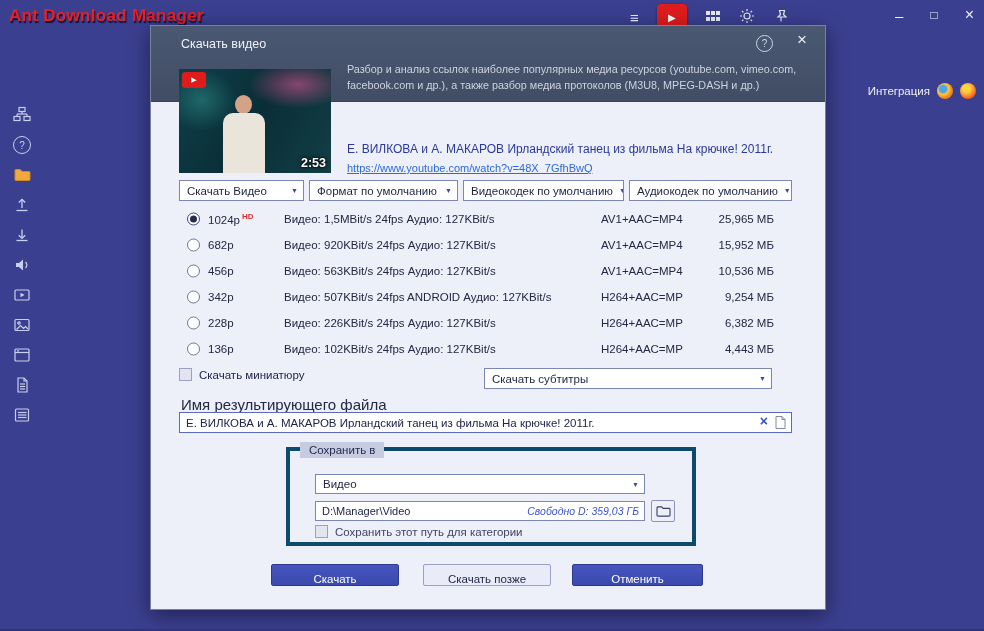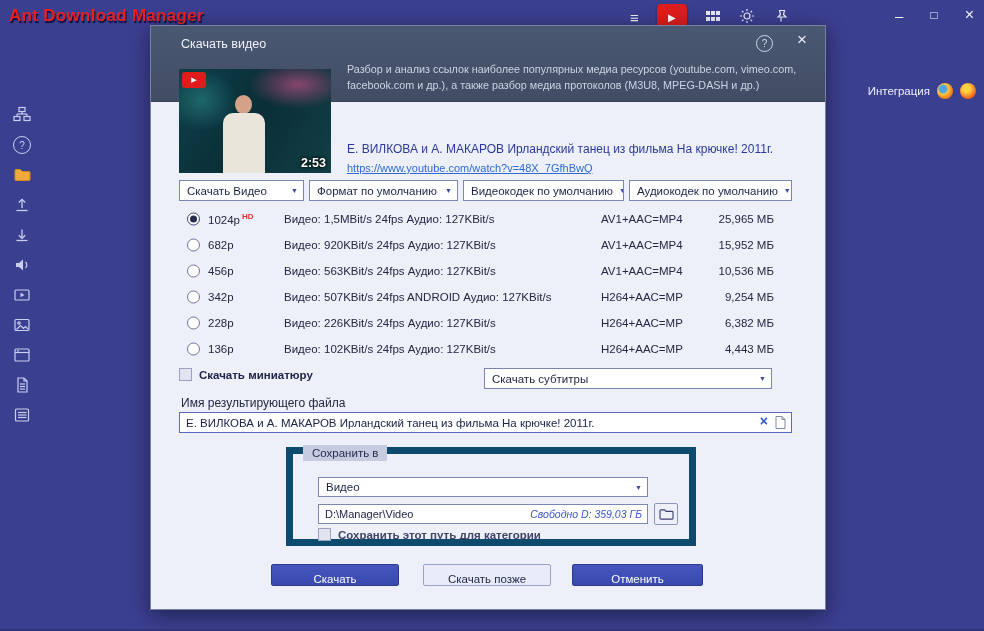--- a/index.html
+++ b/index.html
@@ -114,37 +114,37 @@
   .q-desc{left:133px;}
   .q-codec{left:450px;}
   .q-size{left:540px;width:83px;text-align:right;}
   .hd{color:#e03131;font-size:8px;font-weight:bold;vertical-align:super;margin-left:2px;}
 
   
   .cb{
     width:13px;height:13px;background:#e2e5f0;border:1px solid #9aa2c0;box-sizing:border-box;
     display:inline-block;flex:0 0 auto;
   }
-  .cb-row{position:absolute;display:flex;align-items:center;gap:7px;font-size:11.5px;color:#20264a;font-weight:bold;}
-
-  
-  .fname-label{position:absolute;left:30px;top:370px;font-size:12px;color:#232843;}
+  .cb-row{position:absolute;display:flex;align-items:center;gap:7px;font-size:11.5px;color:#20264a;}
+
+  
+  .fname-label{position:absolute;left:30px;top:370px;font-size:15px;color:#232843;}
   .fname-wrap{position:absolute;left:28px;top:386px;width:613px;height:21px;}
   .fname-wrap input{
     width:100%;height:100%;box-sizing:border-box;border:1px solid #5a6ac2;background:#fff;
     font-family:"Liberation Sans",sans-serif;font-size:11.5px;color:#20264a;
     padding:0 46px 0 6px;outline:none;
   }
   .fname-clear{position:absolute;right:24px;top:2px;color:#2f56d0;font-size:14px;font-weight:bold;line-height:1;}
   .fname-edit{position:absolute;right:5px;top:3px;}
 
   
   .save-group{
     position:absolute;left:135px;top:421px;width:410px;height:99px;
-    border:7px solid #0c4a6e;box-sizing:border-box;
+    border:4px solid #0c4a6e;box-sizing:border-box;
   }
   .sg-chip{
     position:absolute;left:10px;top:-9px;background:#c6ccdf;color:#262b4e;
     font-size:11.5px;padding:2px 9px;
   }
   .pathfield{
     position:absolute;left:25px;top:50px;width:330px;height:20px;background:#fff;
     border:1px solid #7c86b2;box-sizing:border-box;display:flex;align-items:center;
     justify-content:space-between;padding:0 5px 0 6px;font-size:11px;color:#20264a;
   }

